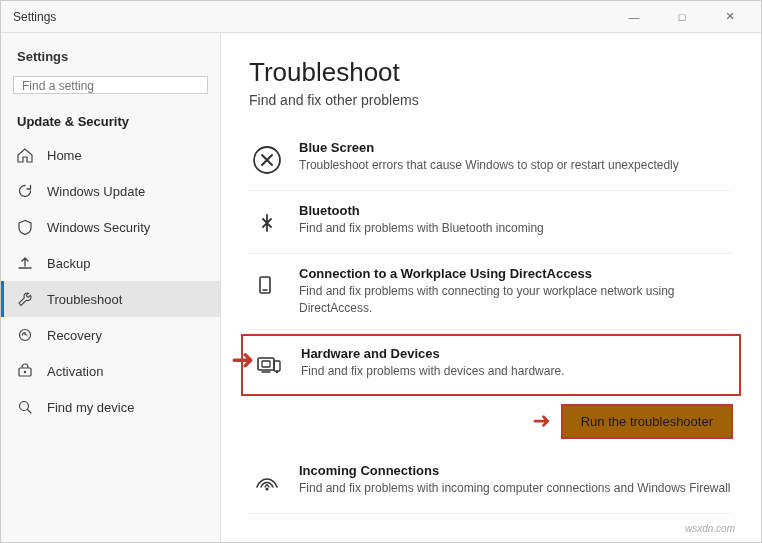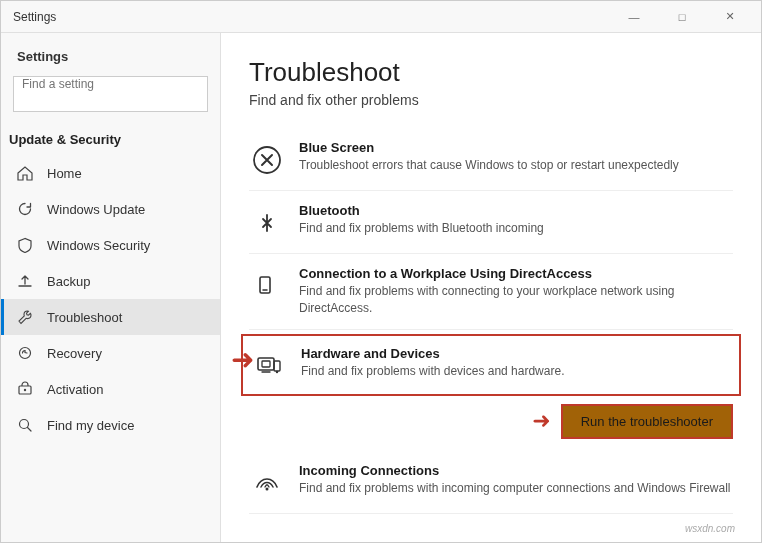--- a/index.html
+++ b/index.html
@@ -18,27 +18,27 @@
 
     .content { display: flex; flex: 1; overflow: hidden; }
 
     
     .sidebar {
       width: 220px; background: #f8f8f8; display: flex; flex-direction: column;
       border-right: 1px solid #e0e0e0; flex-shrink: 0; overflow-y: auto;
     }
     .sidebar-header { padding: 16px 16px 8px 16px; font-size: 13px; font-weight: 600; color: #333; }
     .search-box {
-      margin: 4px 12px 12px 12px; display: flex; align-items: flex-start;
-      border: 1px solid #ccc; background: #fff; height: 36px; gap: 28px;
+      margin: 4px 12px 12px 12px; display: flex; align-items: flex-end;
+      border: 1px solid #ccc; background: #fff; height: 18px; gap: 28px;
     }
     .search-box input { border: none; outline: none; flex: 1; padding: 0 8px; font-size: 12px; background: transparent; }
     .search-box .search-icon { padding: 0 8px; color: #666; font-size: 13px; }
 
-    .sidebar-section-title { padding: 8px 8px; font-size: 13px; font-weight: 700; color: #222; }
+    .sidebar-section-title { padding: 8px 16px; font-size: 13px; font-weight: 700; color: #222; }
 
     .sidebar-item {
       display: flex; align-items: center; padding: 10px 16px; cursor: pointer;
       font-size: 13px; color: #333; gap: 12px; position: relative;
     }
     .sidebar-item.active { background: #e5e5e5; border-left: 3px solid #0078d4; padding-left: 13px; }
     .sidebar-item .item-icon { width: 18px; text-align: center; font-size: 14px; color: #444; flex-shrink: 0; }
 
     
     .main { flex: 1; overflow-y: auto; padding: 24px 28px; background: #fff; position: relative; }

